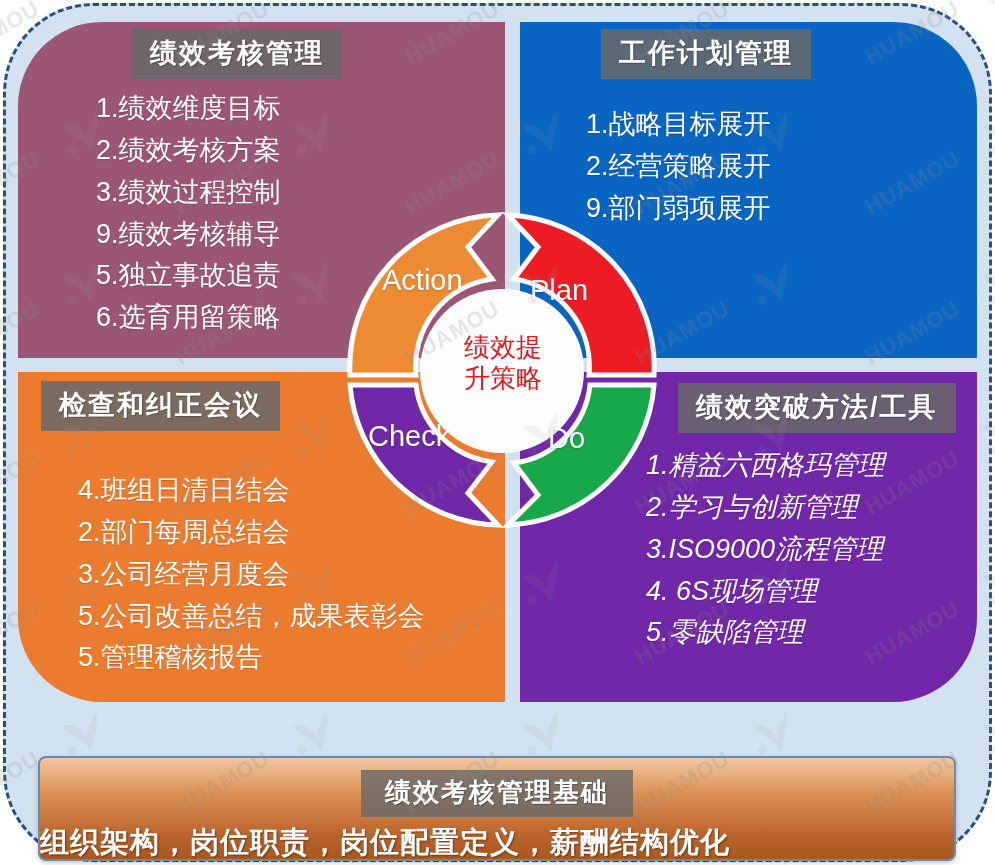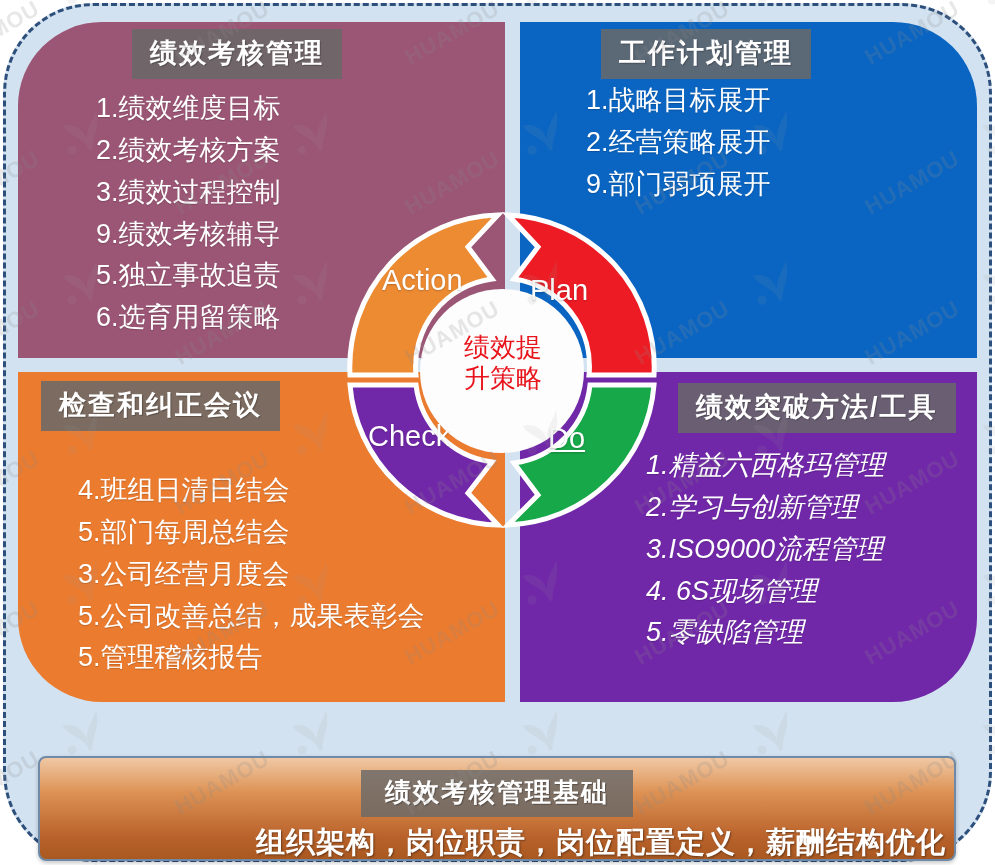--- a/index.html
+++ b/index.html
@@ -82,38 +82,38 @@
   #badge-br{ left:678px; top:364px;margin-top:19px; }
 
   
   .qlist{
     position:absolute; list-style:none; z-index:11;
     color:#ffffff; font-size:27px; line-height:1.55;
     text-shadow:0 1px 1px rgba(0,0,0,.18);
     white-space:nowrap;
   }
   #list-tl{ left:96px;  top:88px;  }
-  #list-tr{ left:586px; top:80px;text-align:right;  }
+  #list-tr{ left:586px; top:104px;text-align:right;  }
   #list-bl{ left:78px;  top:470px; }
   #list-br{ left:646px; top:445px;font-style:italic; }
 
   
   #wheel{
     position:absolute; left:330px; top:212px; width:345px; height:310px; z-index:25;
   }
   #wheel svg{ display:block; width:345px; height:310px; overflow:visible; }
 
   .seg-label{
     position:absolute; color:#ffffff; font-size:29px; z-index:28;
     text-shadow:0 1px 2px rgba(0,0,0,.22); pointer-events:none;
   }
   #lbl-action{ left:52px;  top:52px; }
   #lbl-plan  { left:200px; top:62px; }
   #lbl-check { left:38px;  top:208px; }
-  #lbl-do    { left:218px; top:210px;text-decoration:underline; }
+  #lbl-do    { left:218px; top:210px; }
 
   #wheel-center-text{
     position:absolute; left:108px; top:120px; width:130px;
     text-align:center; color:#e8141c; font-size:26px;
     line-height:1.2; font-weight:500; z-index:29;
     text-shadow:0 1px 0 rgba(255,255,255,.6);
   }
 
   
   #banner{
@@ -127,21 +127,21 @@
     margin-top:45px;
   }
   #banner-badge{
     position:absolute; left:50%; transform:translateX(-50%); top:12px;
     background:rgba(105,105,105,.82); color:#fff;
     font-weight:bold; font-size:26px; letter-spacing:2px;
     padding:5px 24px 7px 24px; white-space:nowrap;
     text-shadow:1px 1px 1px rgba(0,0,0,.3);
   }
   #banner-sub{
-    position:absolute; left:0; right:8px; top:65px; text-align:right;
+    position:absolute; left:0; right:0; top:65px; text-align:left;
     color:#ffffff; font-weight:bold; font-size:29px; letter-spacing:1px;
     white-space:nowrap;
     text-shadow:1px 1px 2px rgba(0,0,0,.4);
   }
 </style>
 </head>
 <body>
 
 <div id="inner-plate">
 
@@ -165,21 +165,21 @@
       <li>5.独立事故追责</li>
       <li>6.选育用留策略</li>
     </ul>
   <ul class="qlist" id="list-tr">
       <li>1.战略目标展开</li>
       <li>2.经营策略展开</li>
       <li>9.部门弱项展开</li>
     </ul>
   <ul class="qlist" id="list-bl">
       <li>4.班组日清日结会</li>
-      <li>5.部门每周总结会</li>
+      <li>2.部门每周总结会</li>
       <li>3.公司经营月度会</li>
       <li>5.公司改善总结，成果表彰会</li>
       <li>5.管理稽核报告</li>
     </ul>
   <ul class="qlist" id="list-br">
       <li>1.精益六西格玛管理</li>
       <li>2.学习与创新管理</li>
       <li>3.ISO9000流程管理</li>
       <li>4. 6S现场管理</li>
       <li>5.零缺陷管理</li>

